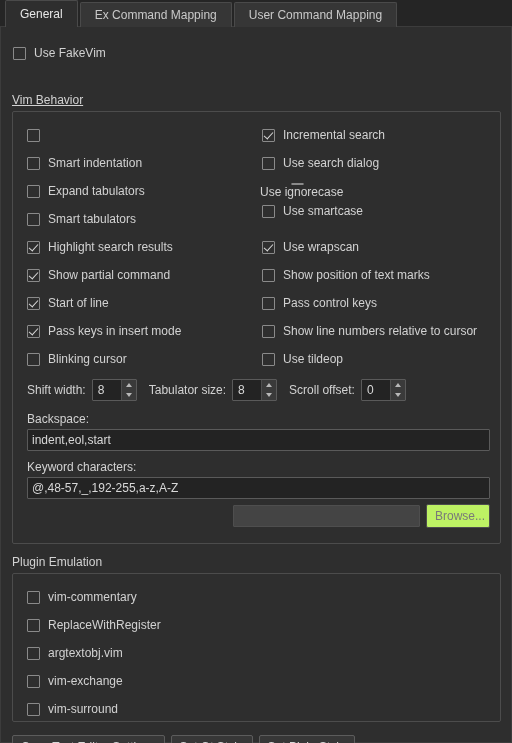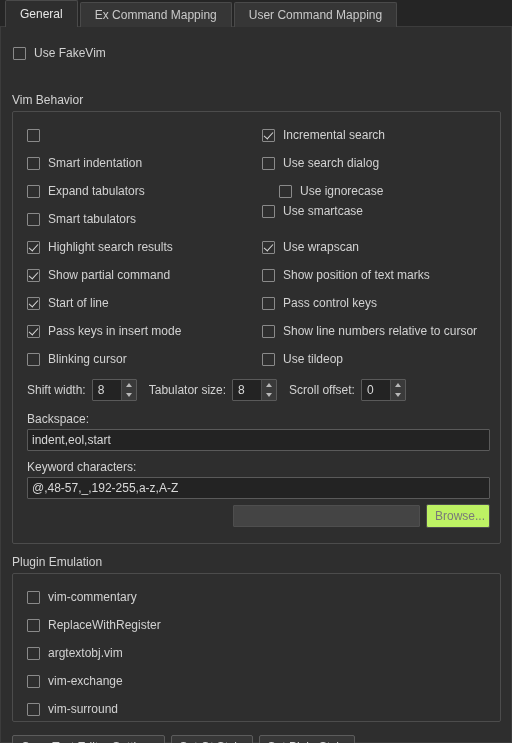--- a/index.html
+++ b/index.html
@@ -208,21 +208,21 @@
   </div>
 </div>
 
 <div class="page">
 
   <div class="cb-row abs" style="left:12px; top:18px;">
     <span class="cbox"></span>
     <span class="cb-label">Use FakeVim</span>
   </div>
 
-  <div class="grouplabel abs" style="left:11px; top:66px;">Vim Behavior</div>
+  <div class="grouplabel abs" style="left:11px; top:66px;text-decoration:underline;">Vim Behavior</div>
 
   <div class="groupbox abs" style="left:11px; top:84px; width:489px; height:433px;">
 
     <div class="cb-row abs" style="left:14px; top:15px;">
       <span class="cbox"></span>
     </div>
     <div class="cb-row abs" style="left:14px; top:43px;">
       <span class="cbox"></span>
       <span class="cb-label">Smart indentation</span>
     </div>
@@ -256,21 +256,21 @@
     </div>
 
     <div class="cb-row abs" style="left:249px; top:15px;">
       <span class="cbox checked"></span>
       <span class="cb-label">Incremental search</span>
     </div>
     <div class="cb-row abs" style="left:249px; top:43px;">
       <span class="cbox"></span>
       <span class="cb-label">Use search dialog</span>
     </div>
-    <div class="cb-row abs" style="left:266px; top:71px;">
+    <div class="cb-row abs" style="left:247px; top:71px;flex-direction:column;">
       <span class="cbox"></span>
       <span class="cb-label">Use ignorecase</span>
     </div>
     <div class="cb-row abs" style="left:249px; top:91px;">
       <span class="cbox"></span>
       <span class="cb-label">Use smartcase</span>
     </div>
     <div class="cb-row abs" style="left:249px; top:127px;">
       <span class="cbox checked"></span>
       <span class="cb-label">Use wrapscan</span>

